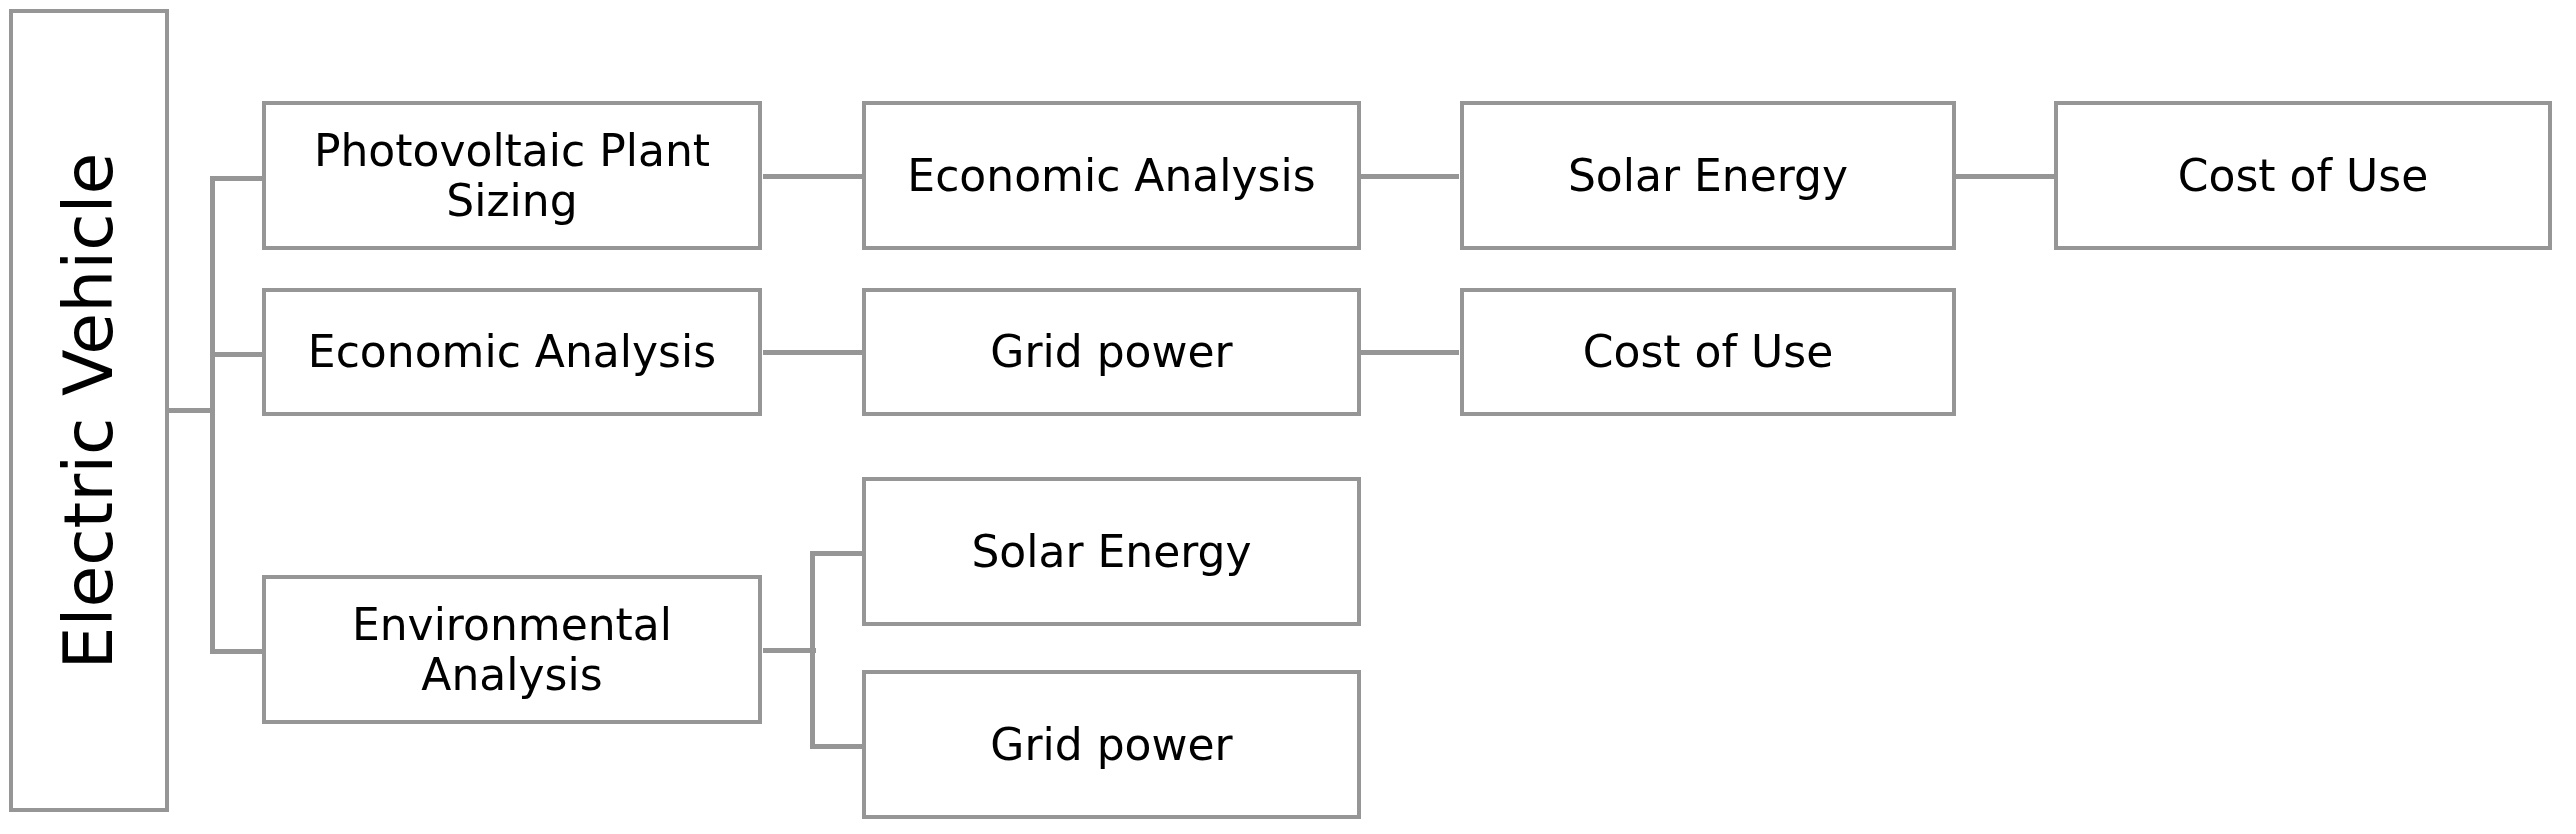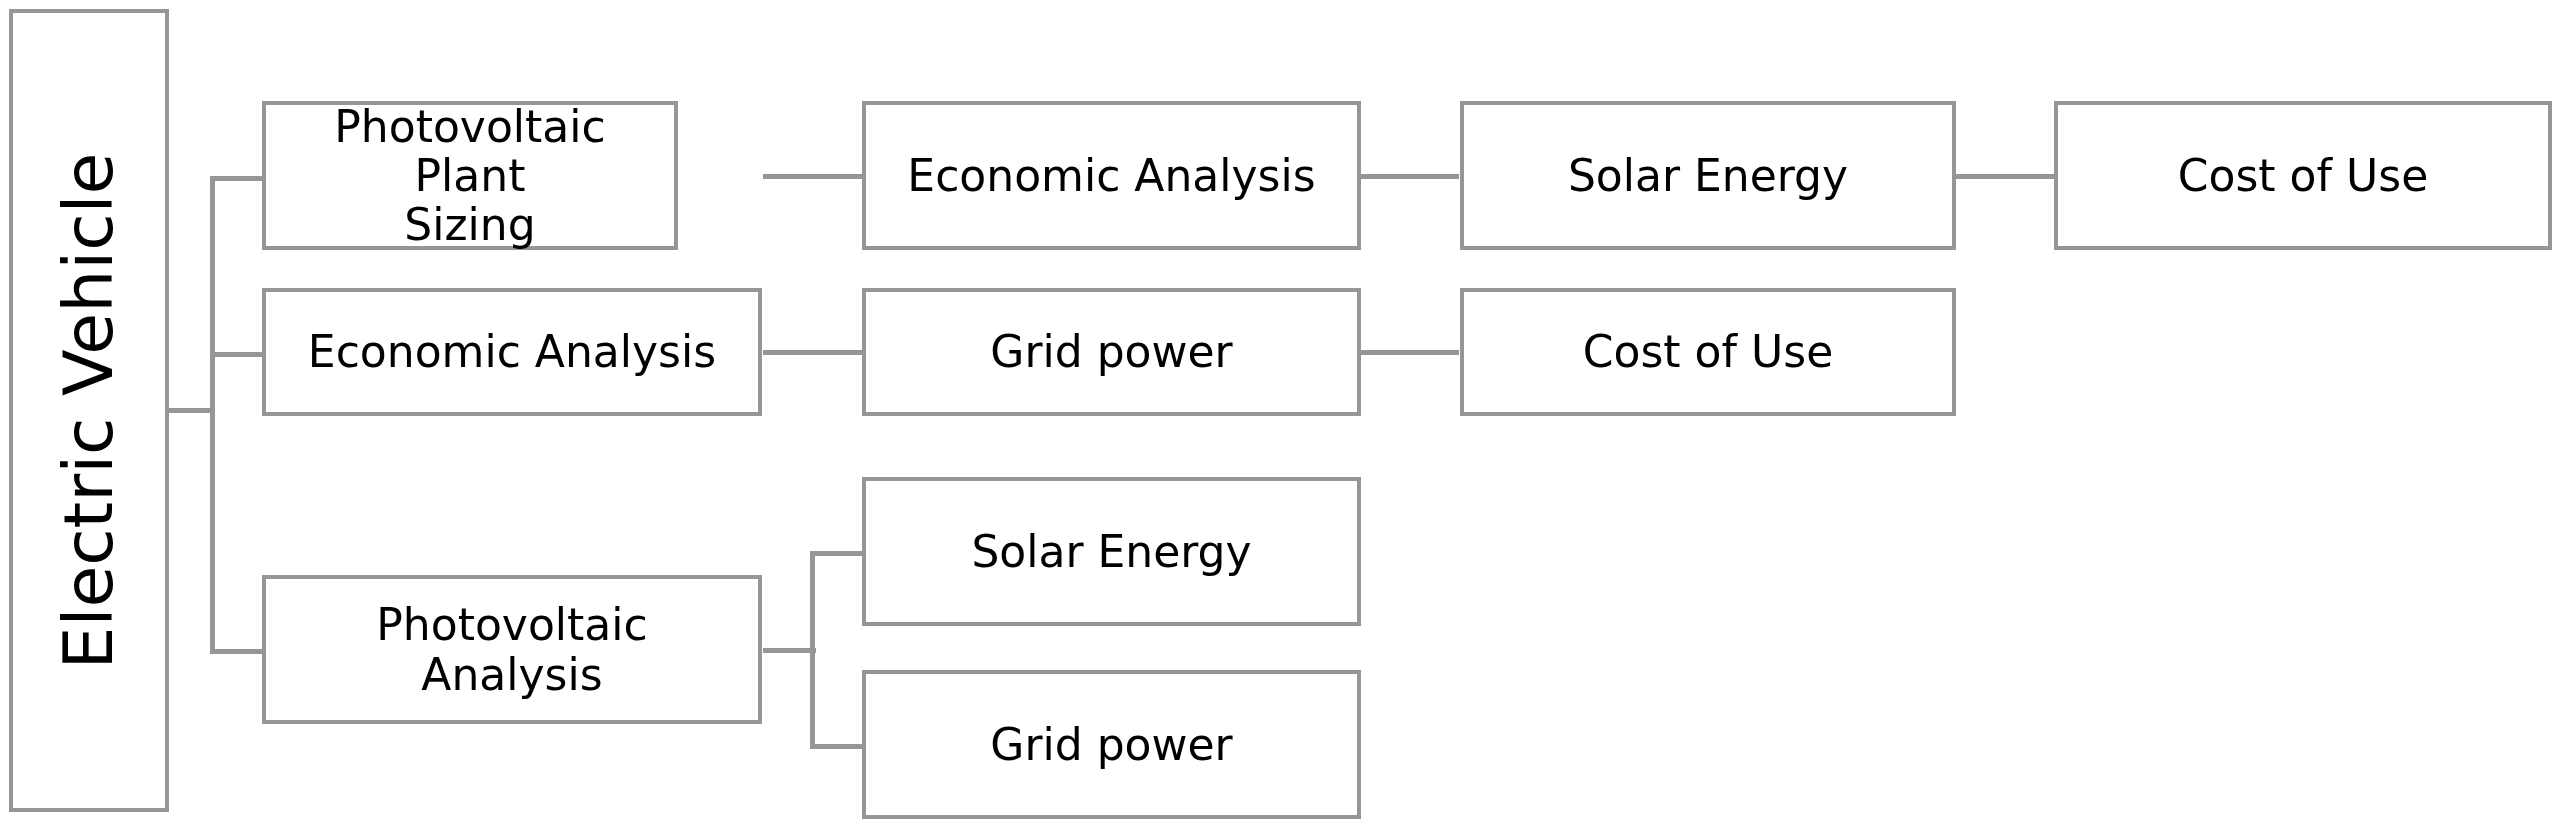--- a/index.html
+++ b/index.html
@@ -67,31 +67,31 @@
   <div class="node root-node" style="left:9.1px; top:9.1px; width:160px; height:803px;">
     <span class="node-label">Electric Vehicle</span>
   </div>
 
   <div class="conn conn-h" style="left:169px; top:408px; width:46px;"></div>
   <div class="conn conn-v" style="left:210px; top:176px; height:478px;"></div>
   <div class="conn conn-h" style="left:210px; top:176px; width:54px;"></div>
   <div class="conn conn-h" style="left:210px; top:352px; width:54px;"></div>
   <div class="conn conn-h" style="left:210px; top:649px; width:54px;"></div>
 
-  <div class="node level1-node" style="left:262px; top:101px; width:416px; height:149px;">
+  <div class="node level1-node" style="left:262px; top:101px; width:500px; height:149px;">
     <span class="node-label">Photovoltaic Plant
 Sizing</span>
   </div>
 
   <div class="node level1-node" style="left:262px; top:288px; width:500px; height:128px;">
     <span class="node-label">Economic Analysis</span>
   </div>
 
   <div class="node level1-node" style="left:262px; top:575px; width:500px; height:149px;">
-    <span class="node-label">Photovoltaic
+    <span class="node-label">Environmental
 Analysis</span>
   </div>
 
   <div class="conn conn-h" style="left:763px; top:174px; width:100px;"></div>
   <div class="conn conn-h" style="left:763px; top:350px; width:100px;"></div>
 
   <div class="conn conn-h" style="left:763px; top:648px; width:53px;"></div>
   <div class="conn conn-v" style="left:810px; top:551px; height:198px;"></div>
   <div class="conn conn-h" style="left:810px; top:551px; width:52px;"></div>
   <div class="conn conn-h" style="left:810px; top:744px; width:52px;"></div>

